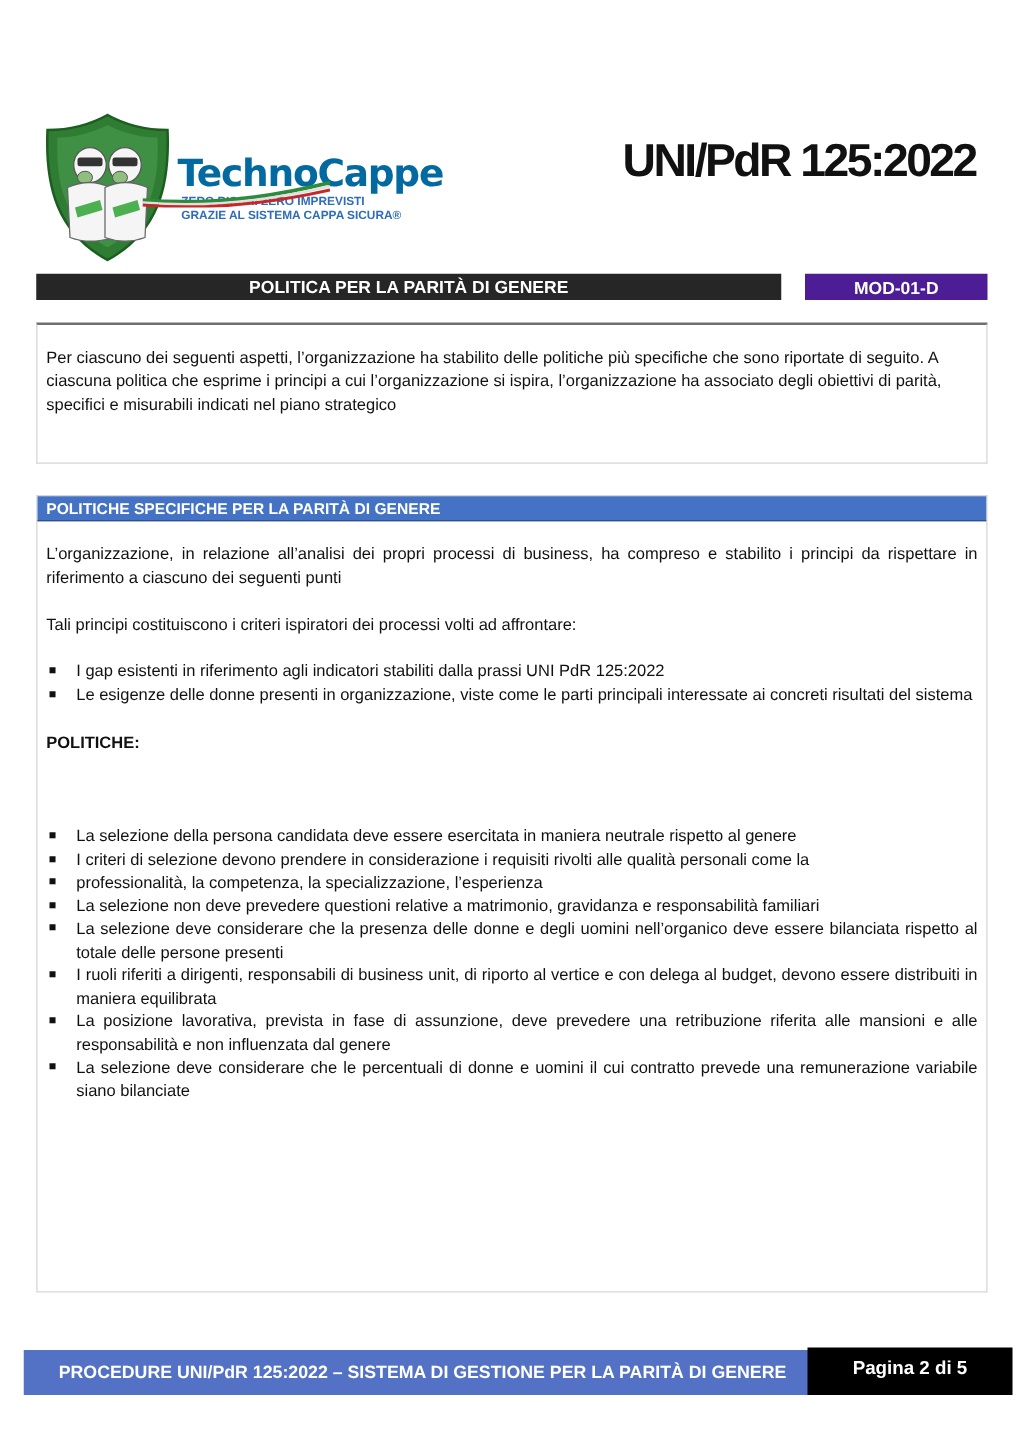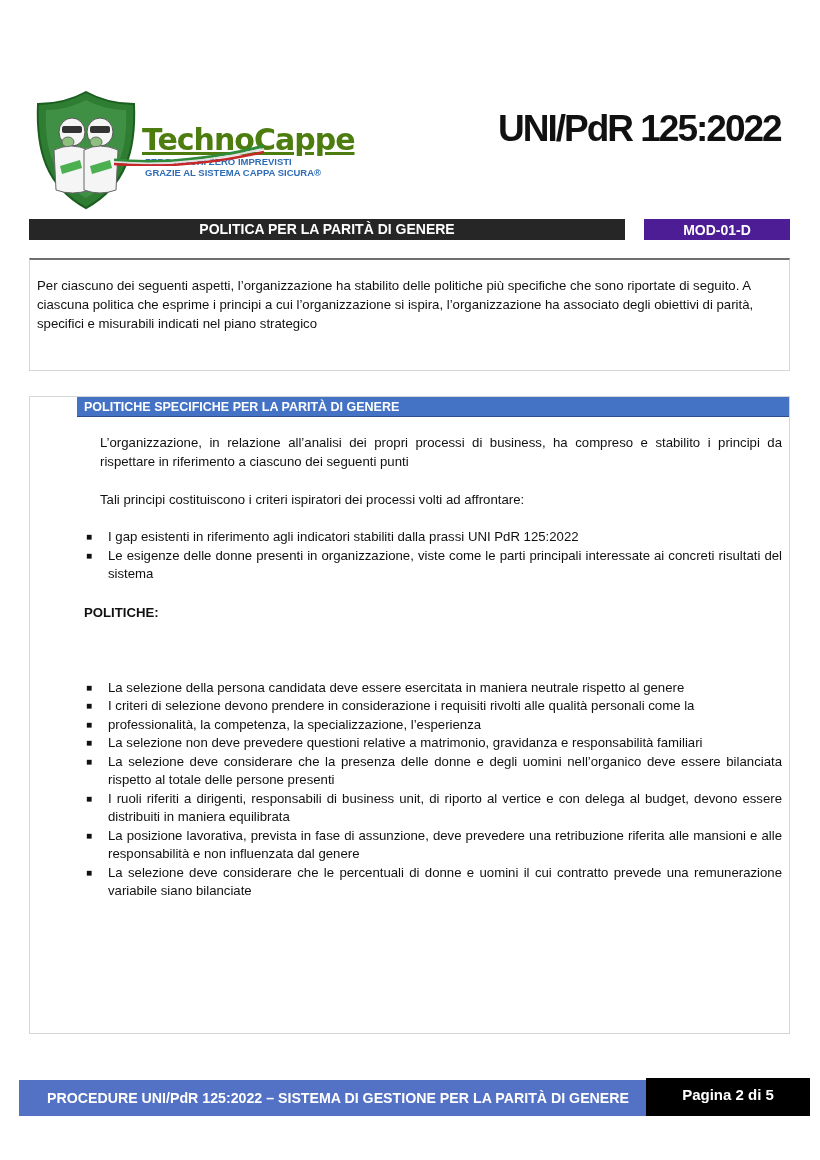--- a/index.html
+++ b/index.html
@@ -2,36 +2,36 @@
 <html><head>
 <meta charset="utf-8">
 <style>
   * { box-sizing: border-box; margin: 0; padding: 0; }
   html, body { width: 820px; height: 1160px; background: #ffffff; overflow: hidden; }
   body { position: relative; font-family: "Liberation Sans", "DejaVu Sans", sans-serif; color: #111; }
 
   .logo { position: absolute; left: 34px; top: 90px; width: 310px; height: 120px; }
   .shield { position: absolute; left: 0; top: 0; width: 104px; height: 120px; }
   .brand { position: absolute; left: 108px; top: 34px; }
-  .brand-name { font-family: "DejaVu Sans", sans-serif; font-weight: bold; font-size: 30px; color: #4d7c0f; letter-spacing: -1px; line-height: 32px; text-decoration: underline; }
+  .brand-name { font-family: "DejaVu Sans", sans-serif; font-weight: bold; font-size: 30px; color: #0369a1; letter-spacing: -1px; line-height: 32px; }
   .brand-tag { font-family: "Liberation Sans", sans-serif; font-weight: bold; font-size: 9.5px; color: #2f6db6; line-height: 11px; margin-left: 3px; }
   .brand-swoosh { position: absolute; left: 80px; top: 54px; width: 150px; height: 22px; }
 
   .std-title { position: absolute; left: 498px; top: 108px; font-family: "Liberation Sans", sans-serif; font-weight: bold; font-size: 37px; color: #111; letter-spacing: -2px; }
 
   .bar-title { position: absolute; left: 29px; top: 219px; width: 596px; height: 21px; background: #262626; color: #fff; font-weight: bold; font-size: 14px; text-align: center; line-height: 21px; }
   .bar-code { position: absolute; left: 644px; top: 219px; width: 146px; height: 21px; background: #4c1d95; color: #fff; font-weight: bold; font-size: 14px; text-align: center; line-height: 23px; }
 
   .box1 { position: absolute; left: 29px; top: 258px; width: 761px; height: 113px; border: 1px solid #d6d6d6; border-top: 2px solid #6f6f6f; padding: 16px 7px; }
   .para { font-size: 13.2px; line-height: 19px; color: #111; }
 
-  .box2 { position: absolute; left: 29px; top: 396px; width: 761px; height: 638px; border: 1px solid #d6d6d6; padding-left: 47px; }
+  .box2 { position: absolute; left: 29px; top: 396px; width: 761px; height: 638px; border: 1px solid #d6d6d6; }
   .box2-head { height: 20px; background: #4472c4; color: #fff; font-weight: bold; font-size: 12.5px; line-height: 20px; padding-left: 7px; border-bottom: 1px solid #2f4f8a; }
   .box2-body { padding: 16px 7px 0 7px; }
-  .box2-body .para { text-align: justify; margin-left: 16px; }
+  .box2-body .para { text-align: justify; }
   .gap { height: 19px; }
   ul.bul { list-style: none; }
   ul.bul li { position: relative; padding-left: 24px; font-size: 13.2px; line-height: 18.5px; text-align: justify; }
   ul.bul li .bul-mark { position: absolute; left: 2px; top: 0; font-size: 10px; }
   .heading { font-weight: bold; font-size: 13.2px; line-height: 19px; }
 
   .footer-left { position: absolute; left: 8px; top: 1080px; width: 638px; height: 36px; background: #5472c5; color: #fff; font-weight: bold; font-size: 14.2px; line-height: 36px; text-align: center; margin-left: 11px; }
   .footer-right { position: absolute; left: 646px; top: 1078px; width: 164px; height: 38px; background: #000; color: #fff; font-weight: bold; font-size: 15px; line-height: 34px; text-align: center; }
 </style>
 </head>

